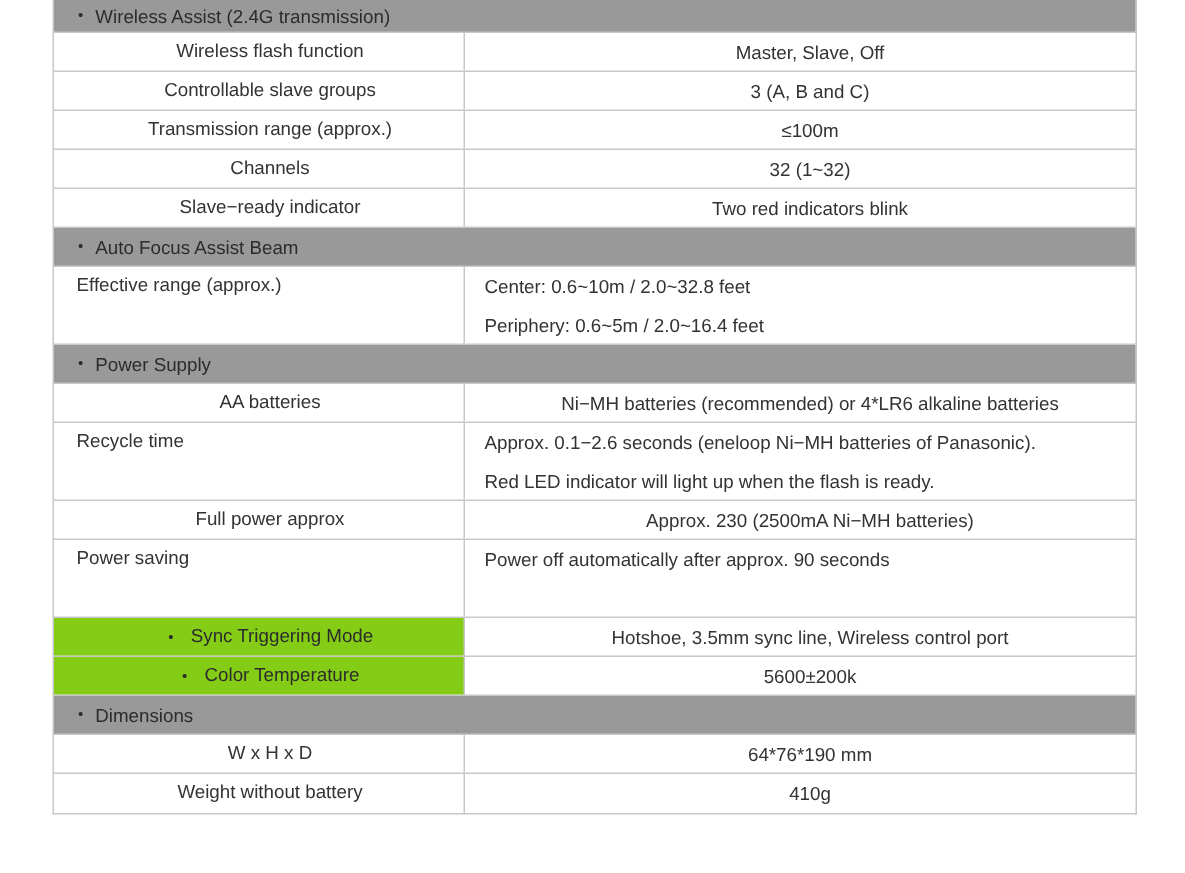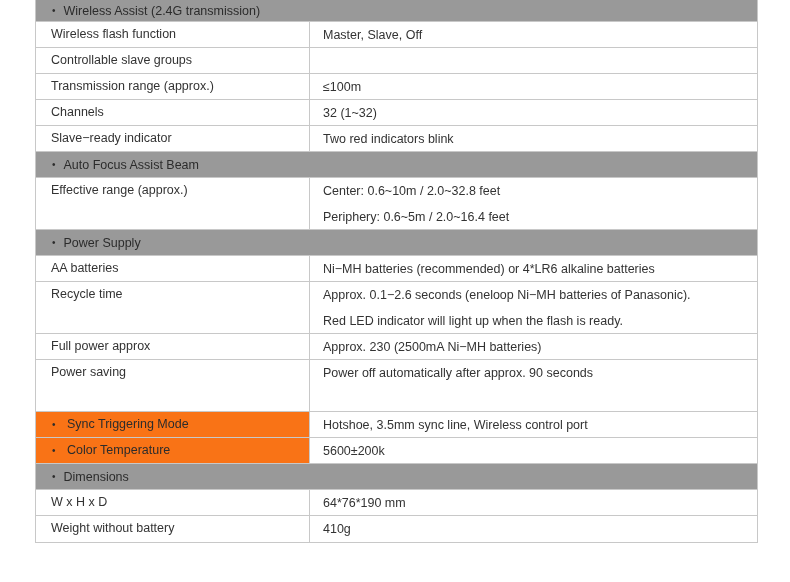--- a/index.html
+++ b/index.html
@@ -10,42 +10,45 @@
                 box-sizing:border-box; }
   .section-header { height:22px; background:#999999; color:#2c2c2c; display:flex; align-items:center;
                     padding-left:16px; box-sizing:border-box; border-bottom:1px solid #c8c8c8; }
   .section-header .bullet { margin-right:8px; font-size:10px; }
   .row { display:flex; border-bottom:1px solid #c8c8c8; box-sizing:border-box; }
   .row:last-child { border-bottom:none; }
   .cell-label { width:274px; border-right:1px solid #c8c8c8; padding-left:15px; box-sizing:border-box;
                 line-height:25px; }
   .cell-value { flex:1; padding-left:13px; box-sizing:border-box; line-height:26px; }
   .cell-value div { height:26px; line-height:26px; }
-  .row.single { height:26px; }
+  .row.single { height:26px;text-align:center; }
   .row.double { height:52px;justify-content:flex-end; }
-  .row .cell-label.shaded { background:#f97316; color:#2c2c2c; padding-left:16px; }
+  .row .cell-label.shaded { background:#84cc16; color:#2c2c2c; padding-left:16px; }
   .row .cell-label.shaded .bullet { margin-right:8px; font-size:10px; }
 </style>
 </head>
 <body>
 
 <div class="spec-table">
 
   <div class="section-header">
     <span class="bullet">•</span>
     <span>Wireless Assist (2.4G transmission)</span>
   </div>
   <div class="row single">
     <div class="cell-label">Wireless flash function</div>
     <div class="cell-value">
         <div>Master, Slave, Off</div>
       </div>
   </div>
   <div class="row single">
     <div class="cell-label">Controllable slave groups</div>
+    <div class="cell-value">
+        <div>3 (A, B and C)</div>
+      </div>
   </div>
   <div class="row single">
     <div class="cell-label">Transmission range (approx.)</div>
     <div class="cell-value">
         <div>≤100m</div>
       </div>
   </div>
   <div class="row single">
     <div class="cell-label">Channels</div>
     <div class="cell-value">

